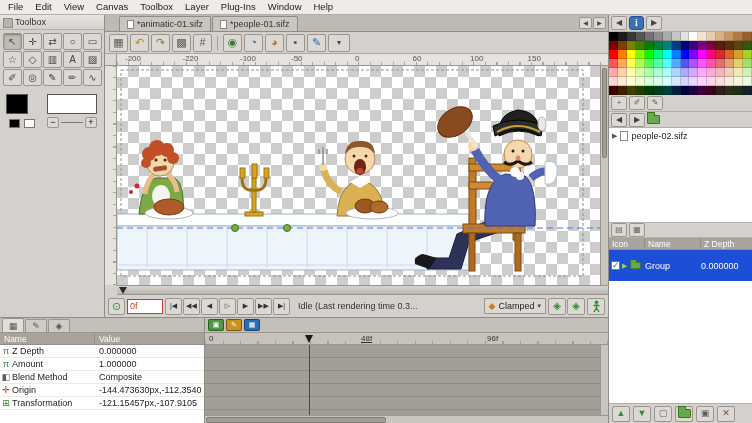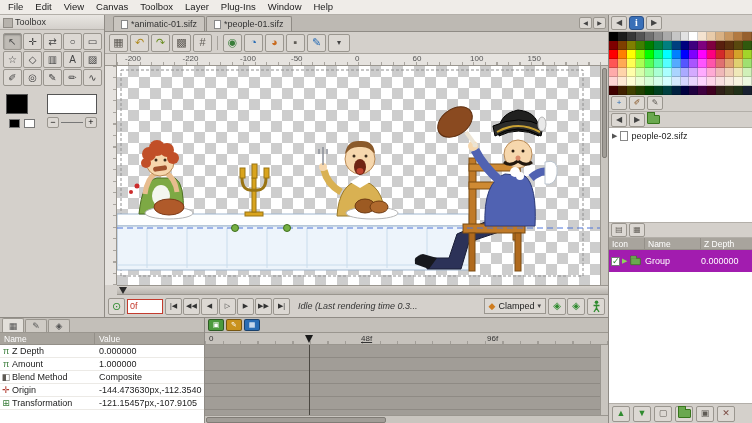--- a/index.html
+++ b/index.html
@@ -28,21 +28,21 @@
   .brush-preview{width:50px;height:20px;background:#fff;border:1px solid #555;}
   .width-row{display:flex;align-items:center;gap:2px;font-size:10px;color:#333;}
   .wbtn{width:12px;height:11px;font-size:9px;line-height:9px;background:#dcd8d3;border:1px solid #9a968f;border-radius:2px;padding:0;}
   .width-line{flex:1;border-top:1px solid #777;height:1px;}
   .grad-row{display:flex;align-items:center;gap:5px;padding:4px 6px;}
   .gradient-bar{width:42px;height:13px;background:linear-gradient(to right,#000,#fff);border:1px solid #555;}
   .pt-value{font-size:9px;color:#222;}
 
   
   .canvas-panel{position:absolute;top:15px;left:105px;width:503px;height:302px;background:#d4d0cb;}
-  .tabbar{position:absolute;top:0;left:0;right:0;height:17px;background:#bdb9b3;border-bottom:1px solid #8f8b85;display:flex;align-items:flex-end;padding-left:8px;}
+  .tabbar{position:absolute;top:0;left:0;right:0;height:17px;background:#bdb9b3;border-bottom:1px solid #8f8b85;display:flex;align-items:flex-end;padding-left:14px;}
   .tabs{display:flex;align-items:flex-end;flex:1;overflow:hidden;}
   .tab{display:flex;align-items:center;gap:3px;height:15px;padding:0 7px;font-size:9px;background:#c9c5bf;border:1px solid #8f8b85;border-bottom:none;border-radius:2px 2px 0 0;margin-right:1px;color:#333;white-space:nowrap;}
   .tab.active{background:#dcd8d3;height:17px;}
   .tab-file-icon{width:7px;height:9px;background:#fff;border:1px solid #888;display:inline-block;}
   .tab-scroll{display:flex;gap:1px;padding:0 2px 2px 0;}
   .tab-scroll button{width:13px;height:12px;font-size:6px;line-height:10px;background:#dcd8d3;border:1px solid #9a968f;border-radius:2px;padding:0;color:#444;}
   .canvas-toolbar{position:absolute;top:17px;left:0;right:0;height:22px;display:flex;align-items:center;gap:2px;padding:0 4px;border-bottom:1px solid #aaa6a0;}
   .cbar-btn{width:19px;height:18px;background:#dcd8d3;border:1px solid #9a968f;border-radius:2px;font-size:11px;line-height:15px;padding:0;}
   .cbar-sep{width:1px;height:14px;background:#a5a19b;margin:0 3px;}
   .cbar-dd{width:22px;font-size:8px;color:#444;}
@@ -53,21 +53,21 @@
   .viewport{position:absolute;top:51px;left:12px;width:483px;height:219px;overflow:hidden;background-color:#fff;background-image:linear-gradient(45deg,#cdcdcd 25%,transparent 25%,transparent 75%,#cdcdcd 75%),linear-gradient(45deg,#cdcdcd 25%,transparent 25%,transparent 75%,#cdcdcd 75%);background-size:22px 22px;background-position:0 0,11px 11px;}
   .vscroll{position:absolute;top:51px;left:495px;width:8px;height:219px;background:#c9c5bf;border-left:1px solid #9a968f;}
   .vscroll .thumb{position:absolute;left:1px;top:2px;width:5px;height:90px;background:#a19d97;border:1px solid #807c76;border-radius:2px;}
   .timebar{position:absolute;top:270px;left:12px;width:491px;height:10px;background:linear-gradient(#d8d4cf,#b7b3ad);border-top:1px solid #9a968f;border-bottom:1px solid #9a968f;}
   .timebar .marker{position:absolute;left:2px;top:1px;width:0;height:0;border-left:4px solid transparent;border-right:4px solid transparent;border-top:7px solid #2a2a2a;}
   .timecontrols{position:absolute;top:280px;left:0;width:503px;height:22px;display:flex;align-items:center;gap:2px;padding:0 3px;font-size:9px;}
   .mode-btn{width:17px;height:17px;background:#dcd8d3;border:1px solid #9a968f;border-radius:2px;color:#2f8b2f;font-size:11px;line-height:14px;padding:0;}
   .time-field{width:36px;height:15px;border:1px solid #c33b2e;background:#fff;color:#c3372a;font-size:9px;padding:0 2px;font-family:inherit;}
   .pb-group{display:flex;gap:1px;}
   .pb-btn{min-width:17px;height:17px;background:#dcd8d3;border:1px solid #9a968f;border-radius:2px;font-size:7px;line-height:14px;padding:0 1px;color:#333;}
-  .status-text{flex:1;color:#333;white-space:nowrap;overflow:hidden;padding-left:6px;font-style:italic;}
+  .status-text{flex:1;color:#333;white-space:nowrap;overflow:hidden;padding-left:6px;}
   .interp-dd{display:flex;align-items:center;gap:3px;height:16px;border:1px solid #9a968f;background:#dcd8d3;padding:0 4px;font-size:9px;color:#222;}
   .interp-diamond{color:#cf7c1f;font-size:9px;}
   .dd-caret{font-size:7px;color:#444;}
   .kf-group{display:flex;gap:1px;}
   .kf-btn{width:18px;height:17px;background:#dcd8d3;border:1px solid #9a968f;border-radius:2px;color:#2f8b2f;font-size:10px;line-height:14px;padding:0;}
   .person-btn{width:18px;height:17px;background:#dcd8d3;border:1px solid #9a968f;border-radius:2px;padding:1px 0 0;}
 
   
   .right-panel{position:absolute;top:15px;left:608px;width:144px;height:408px;background:#d4d0cb;border-left:1px solid #8f8b85;display:flex;flex-direction:column;}
   .rp-nav{height:17px;display:flex;align-items:center;gap:2px;padding:1px 2px;border-bottom:1px solid #b3afa9;}
@@ -83,21 +83,21 @@
   .file-tree{height:95px;background:#fff;border-bottom:1px solid #b3afa9;padding:3px 3px;font-size:9px;overflow:hidden;}
   .file-item{display:flex;align-items:center;gap:3px;color:#222;}
   .tree-arrow{color:#555;font-size:7px;}
   .page-icon{width:8px;height:10px;background:#fff;border:1px solid #888;display:inline-block;}
   .layers-toolbar{height:15px;display:flex;gap:2px;align-items:center;padding:0 2px;border-bottom:1px solid #b3afa9;}
   .layers-header{height:12px;display:flex;background:#a8a49d;color:#fff;font-size:8.5px;line-height:12px;border-bottom:1px solid #938f88;}
   .layers-header .col-icon{width:36px;padding-left:3px;border-right:1px solid #938f88;}
   .layers-header .col-name{width:56px;padding-left:3px;border-right:1px solid #938f88;}
   .layers-header .col-z{flex:1;padding-left:3px;}
   .layers-rows{flex:1;background:#fff;overflow:hidden;}
-  .layer-row{height:22px;display:flex;align-items:center;background:#a21caf;color:#fff;font-size:9px;}
+  .layer-row{height:31px;display:flex;align-items:center;background:#1d4ed8;color:#fff;font-size:9px;}
   .lr-icon{width:36px;display:flex;align-items:center;gap:2px;padding-left:2px;}
   .lr-name{width:56px;white-space:nowrap;overflow:hidden;}
   .lr-z{flex:1;white-space:n owrap;overflow:hidden;}
   .layer-check{width:9px;height:9px;background:#fff;border:1px solid #777;position:relative;display:inline-block;}
   .layer-check::after{content:"✓";position:absolute;left:0;top:-2px;font-size:9px;color:#2f8b2f;font-weight:bold;}
   .lr-expander{color:#8fd35f;font-size:7px;}
   .layers-actions{height:20px;display:flex;gap:3px;align-items:center;padding:0 3px;border-top:1px solid #b3afa9;margin-top:auto;}
   .la-btn{width:18px;height:16px;background:#dcd8d3;border:1px solid #9a968f;border-radius:2px;font-size:9px;line-height:13px;padding:0;display:flex;align-items:center;justify-content:center;}
 
   

